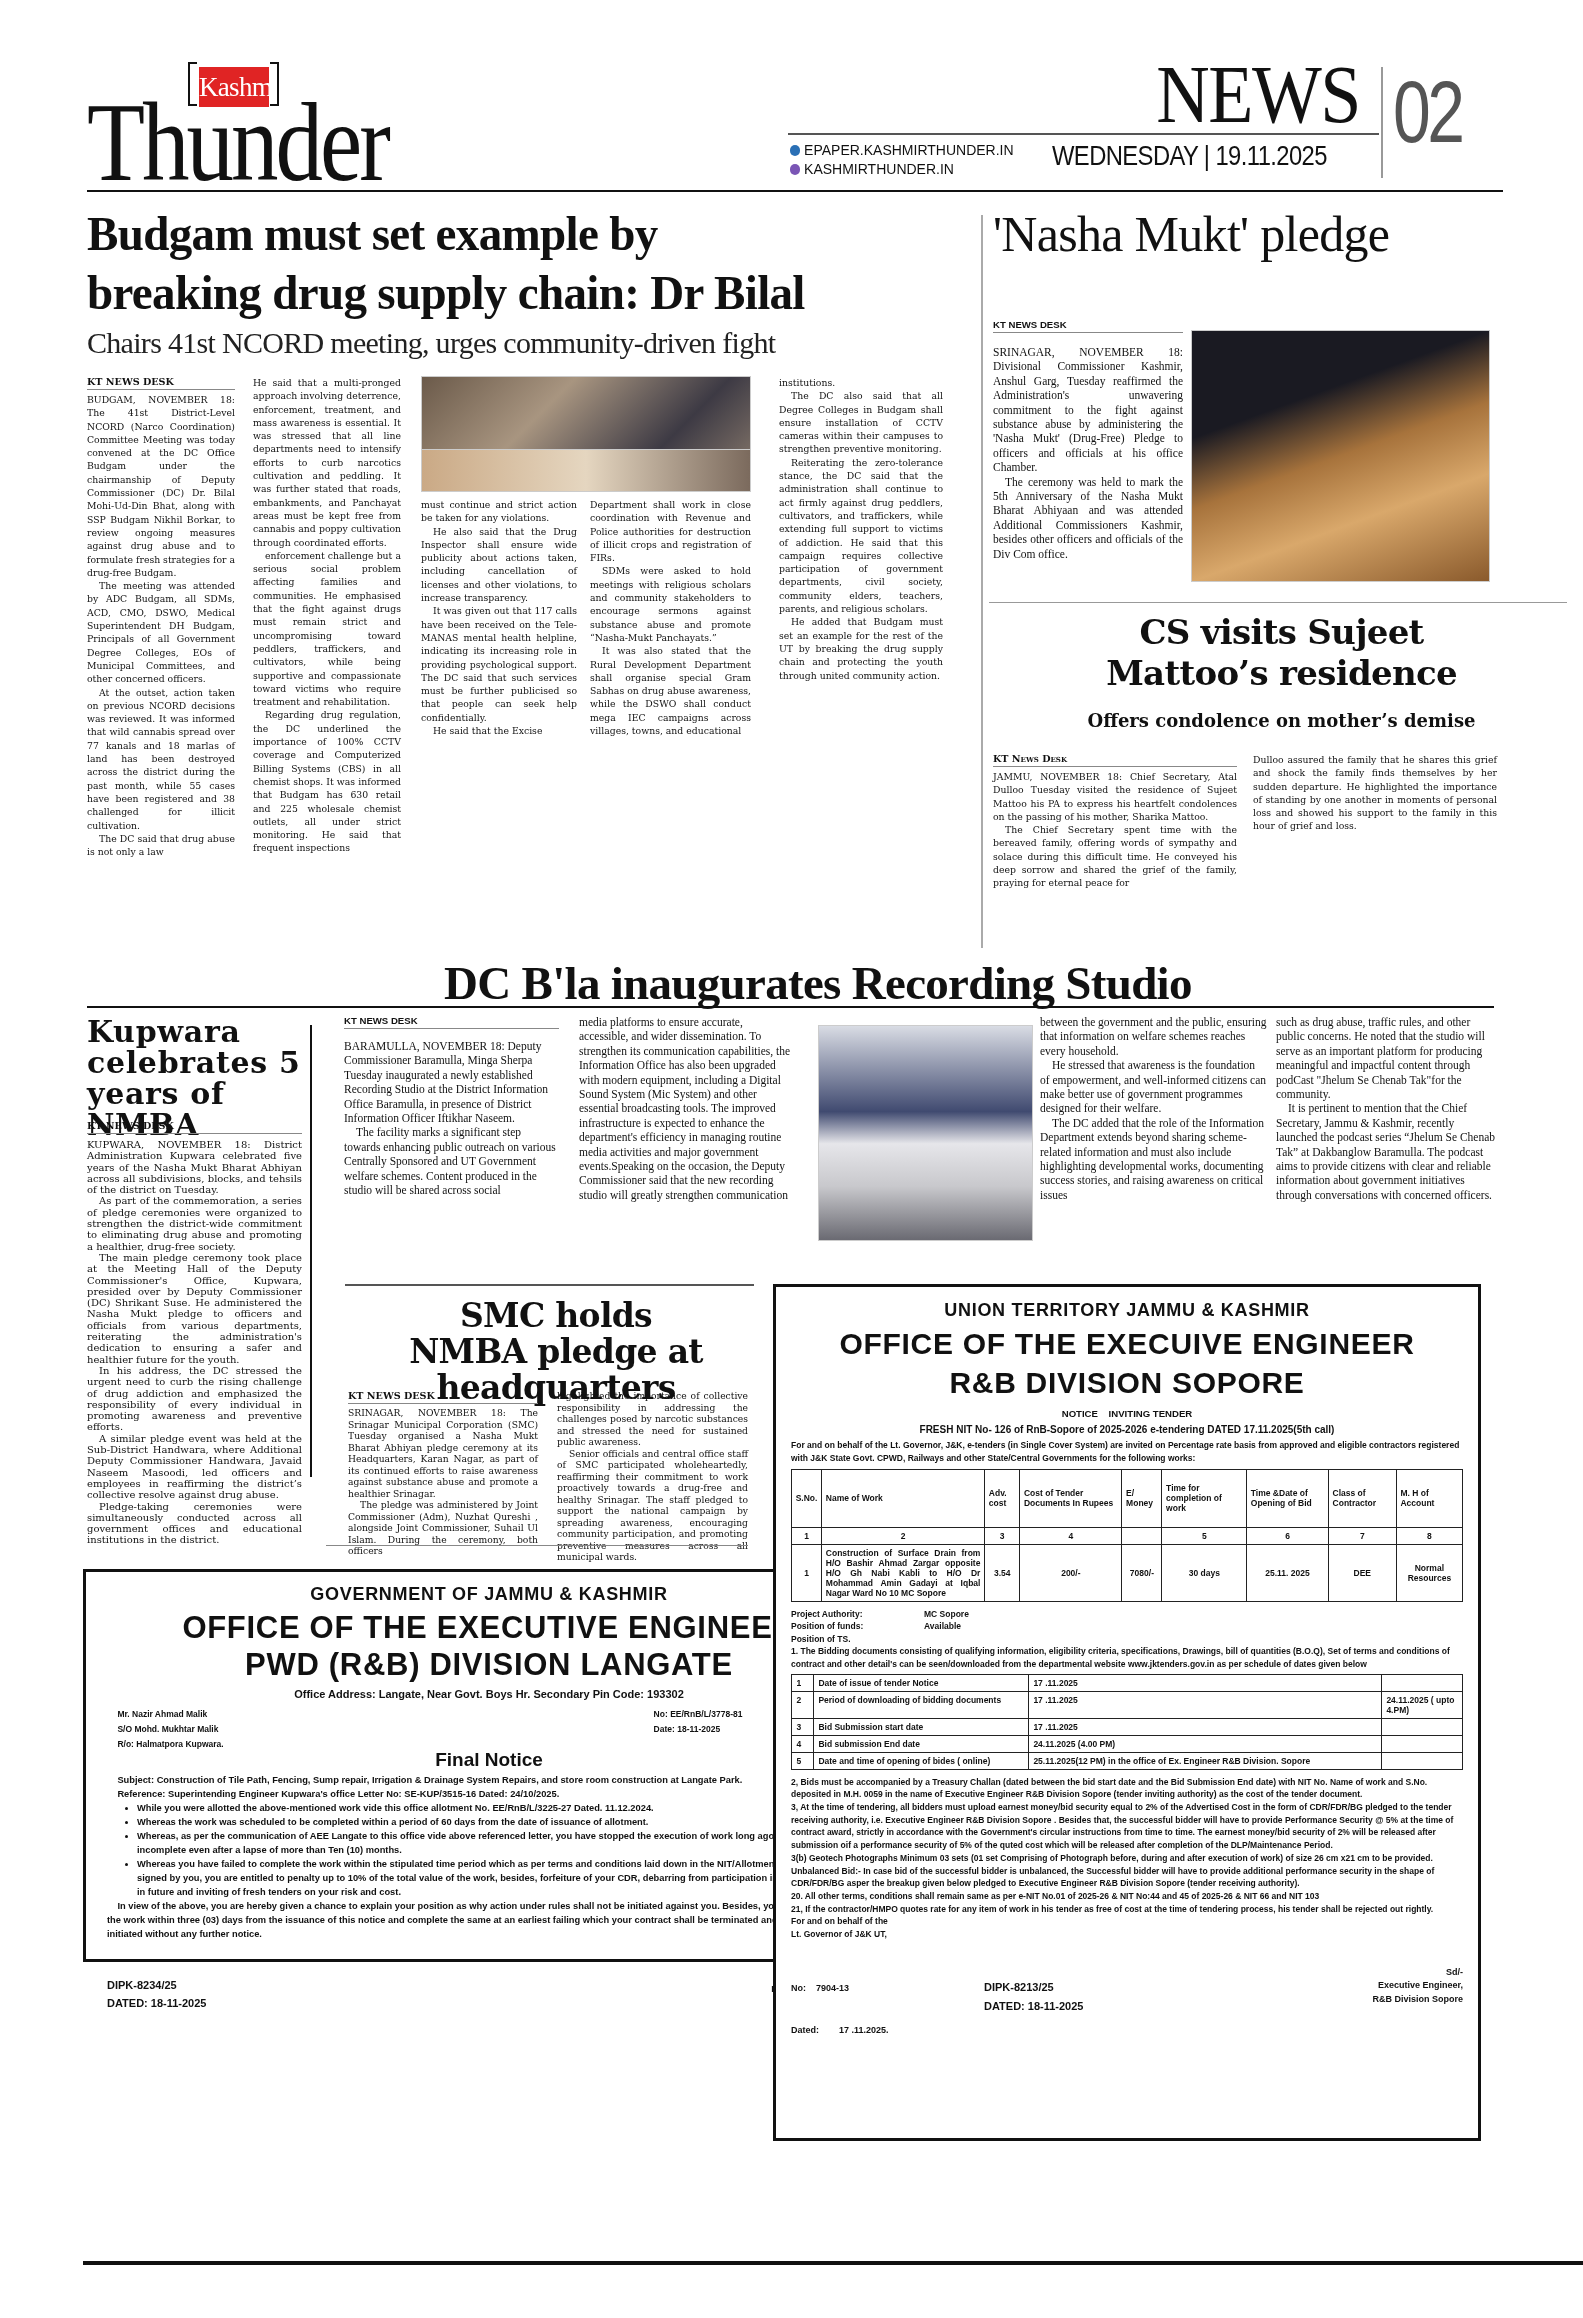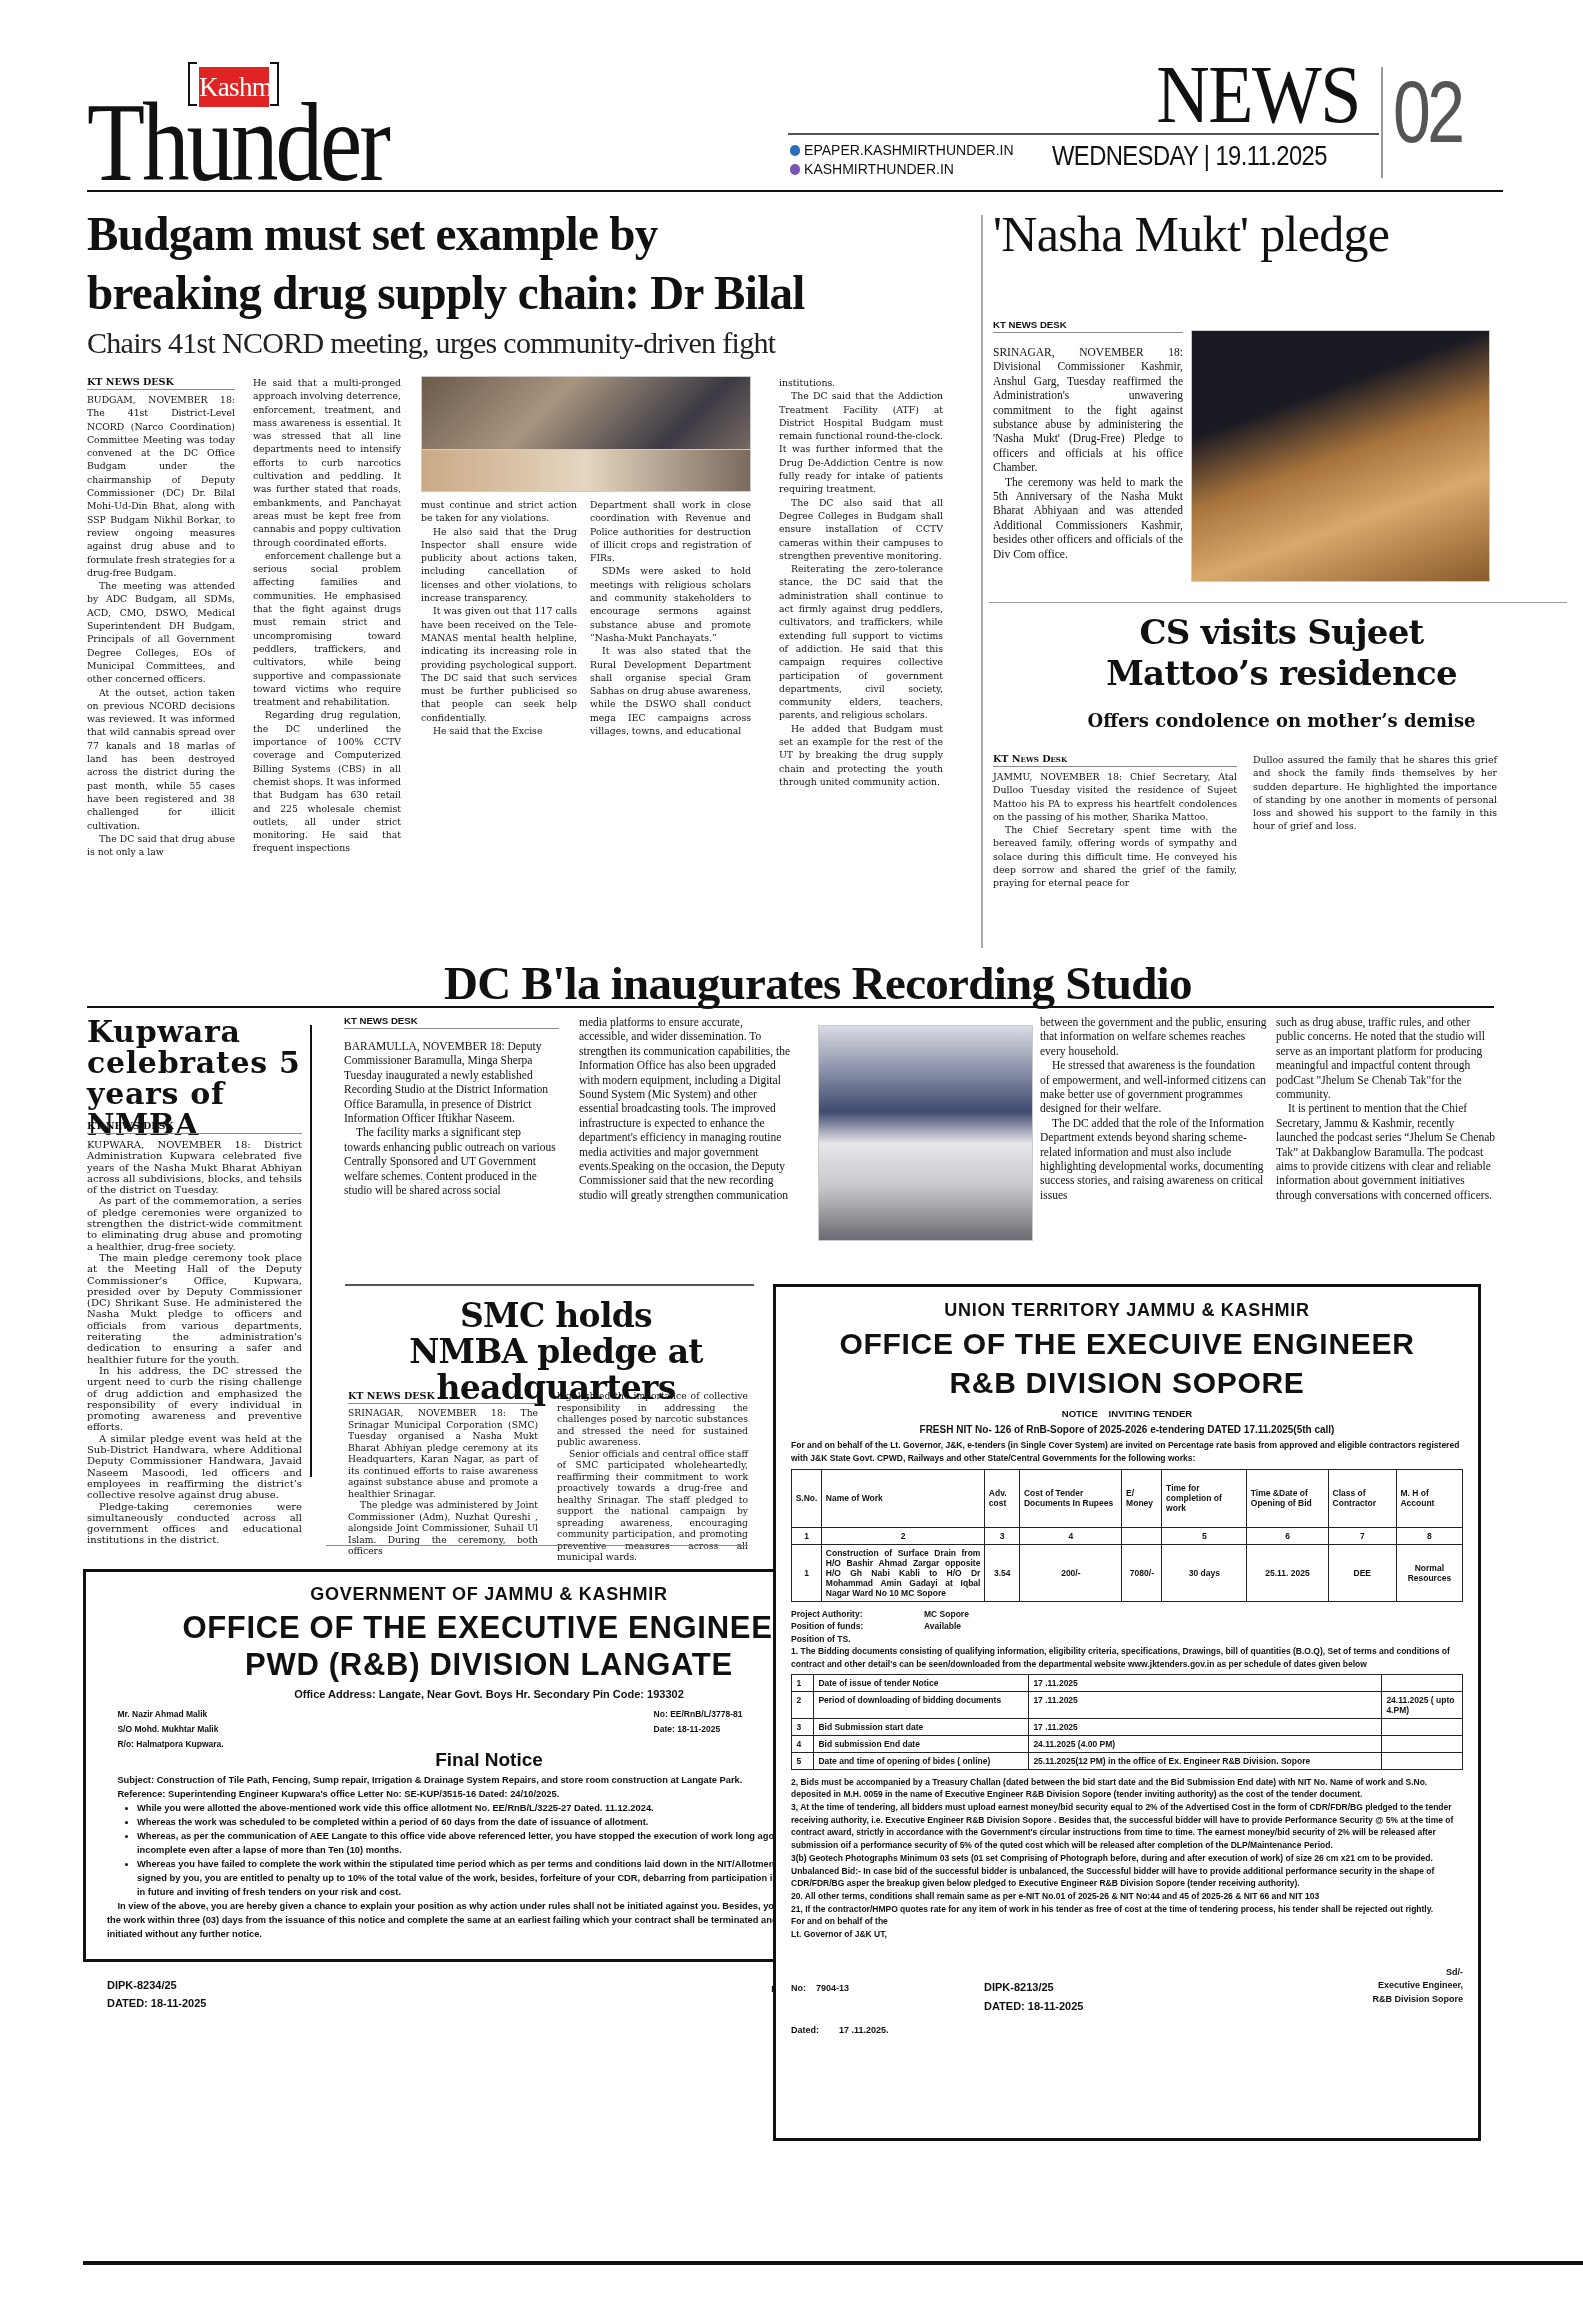--- a/index.html
+++ b/index.html
@@ -121,21 +121,20 @@
   <p>It was given out that 117 calls have been received on the Tele-MANAS mental health helpline, indicating its increasing role in providing psychological support. The DC said that such services must be further publicised so that people can seek help confidentially.</p>
   <p>He said that the Excise</p>
 </div>
 <div class="abs body" style="left:590px;top:498px;width:161px;">
   <p>Department shall work in close coordination with Revenue and Police authorities for destruction of illicit crops and registration of FIRs.</p>
   <p>SDMs were asked to hold meetings with religious scholars and community stakeholders to encourage sermons against substance abuse and promote “Nasha-Mukt Panchayats.”</p>
   <p>It was also stated that the Rural Development Department shall organise special Gram Sabhas on drug abuse awareness, while the DSWO shall conduct mega IEC campaigns across villages, towns, and educational</p>
 </div>
 <div class="abs body" style="left:779px;top:376px;width:164px;">
   <p>institutions.</p>
-  <p>The DC said that the Addiction Treatment Facility (ATF) at District Hospital Budgam must remain functional round-the-clock. It was further informed that the Drug De-Addiction Centre is now fully ready for intake of patients requiring treatment.</p>
   <p>The DC also said that all Degree Colleges in Budgam shall ensure installation of CCTV cameras within their campuses to strengthen preventive monitoring.</p>
   <p>Reiterating the zero-tolerance stance, the DC said that the administration shall continue to act firmly against drug peddlers, cultivators, and traffickers, while extending full support to victims of addiction. He said that this campaign requires collective participation of government departments, civil society, community elders, teachers, parents, and religious scholars.</p>
   <p>He added that Budgam must set an example for the rest of the UT by breaking the drug supply chain and protecting the youth through united community action.</p>
 </div>
 
 <div class="abs vline-right"></div>
 
 <div class="abs h-divcom">
   <div>'Nasha Mukt' pledge</div>
 </div>

